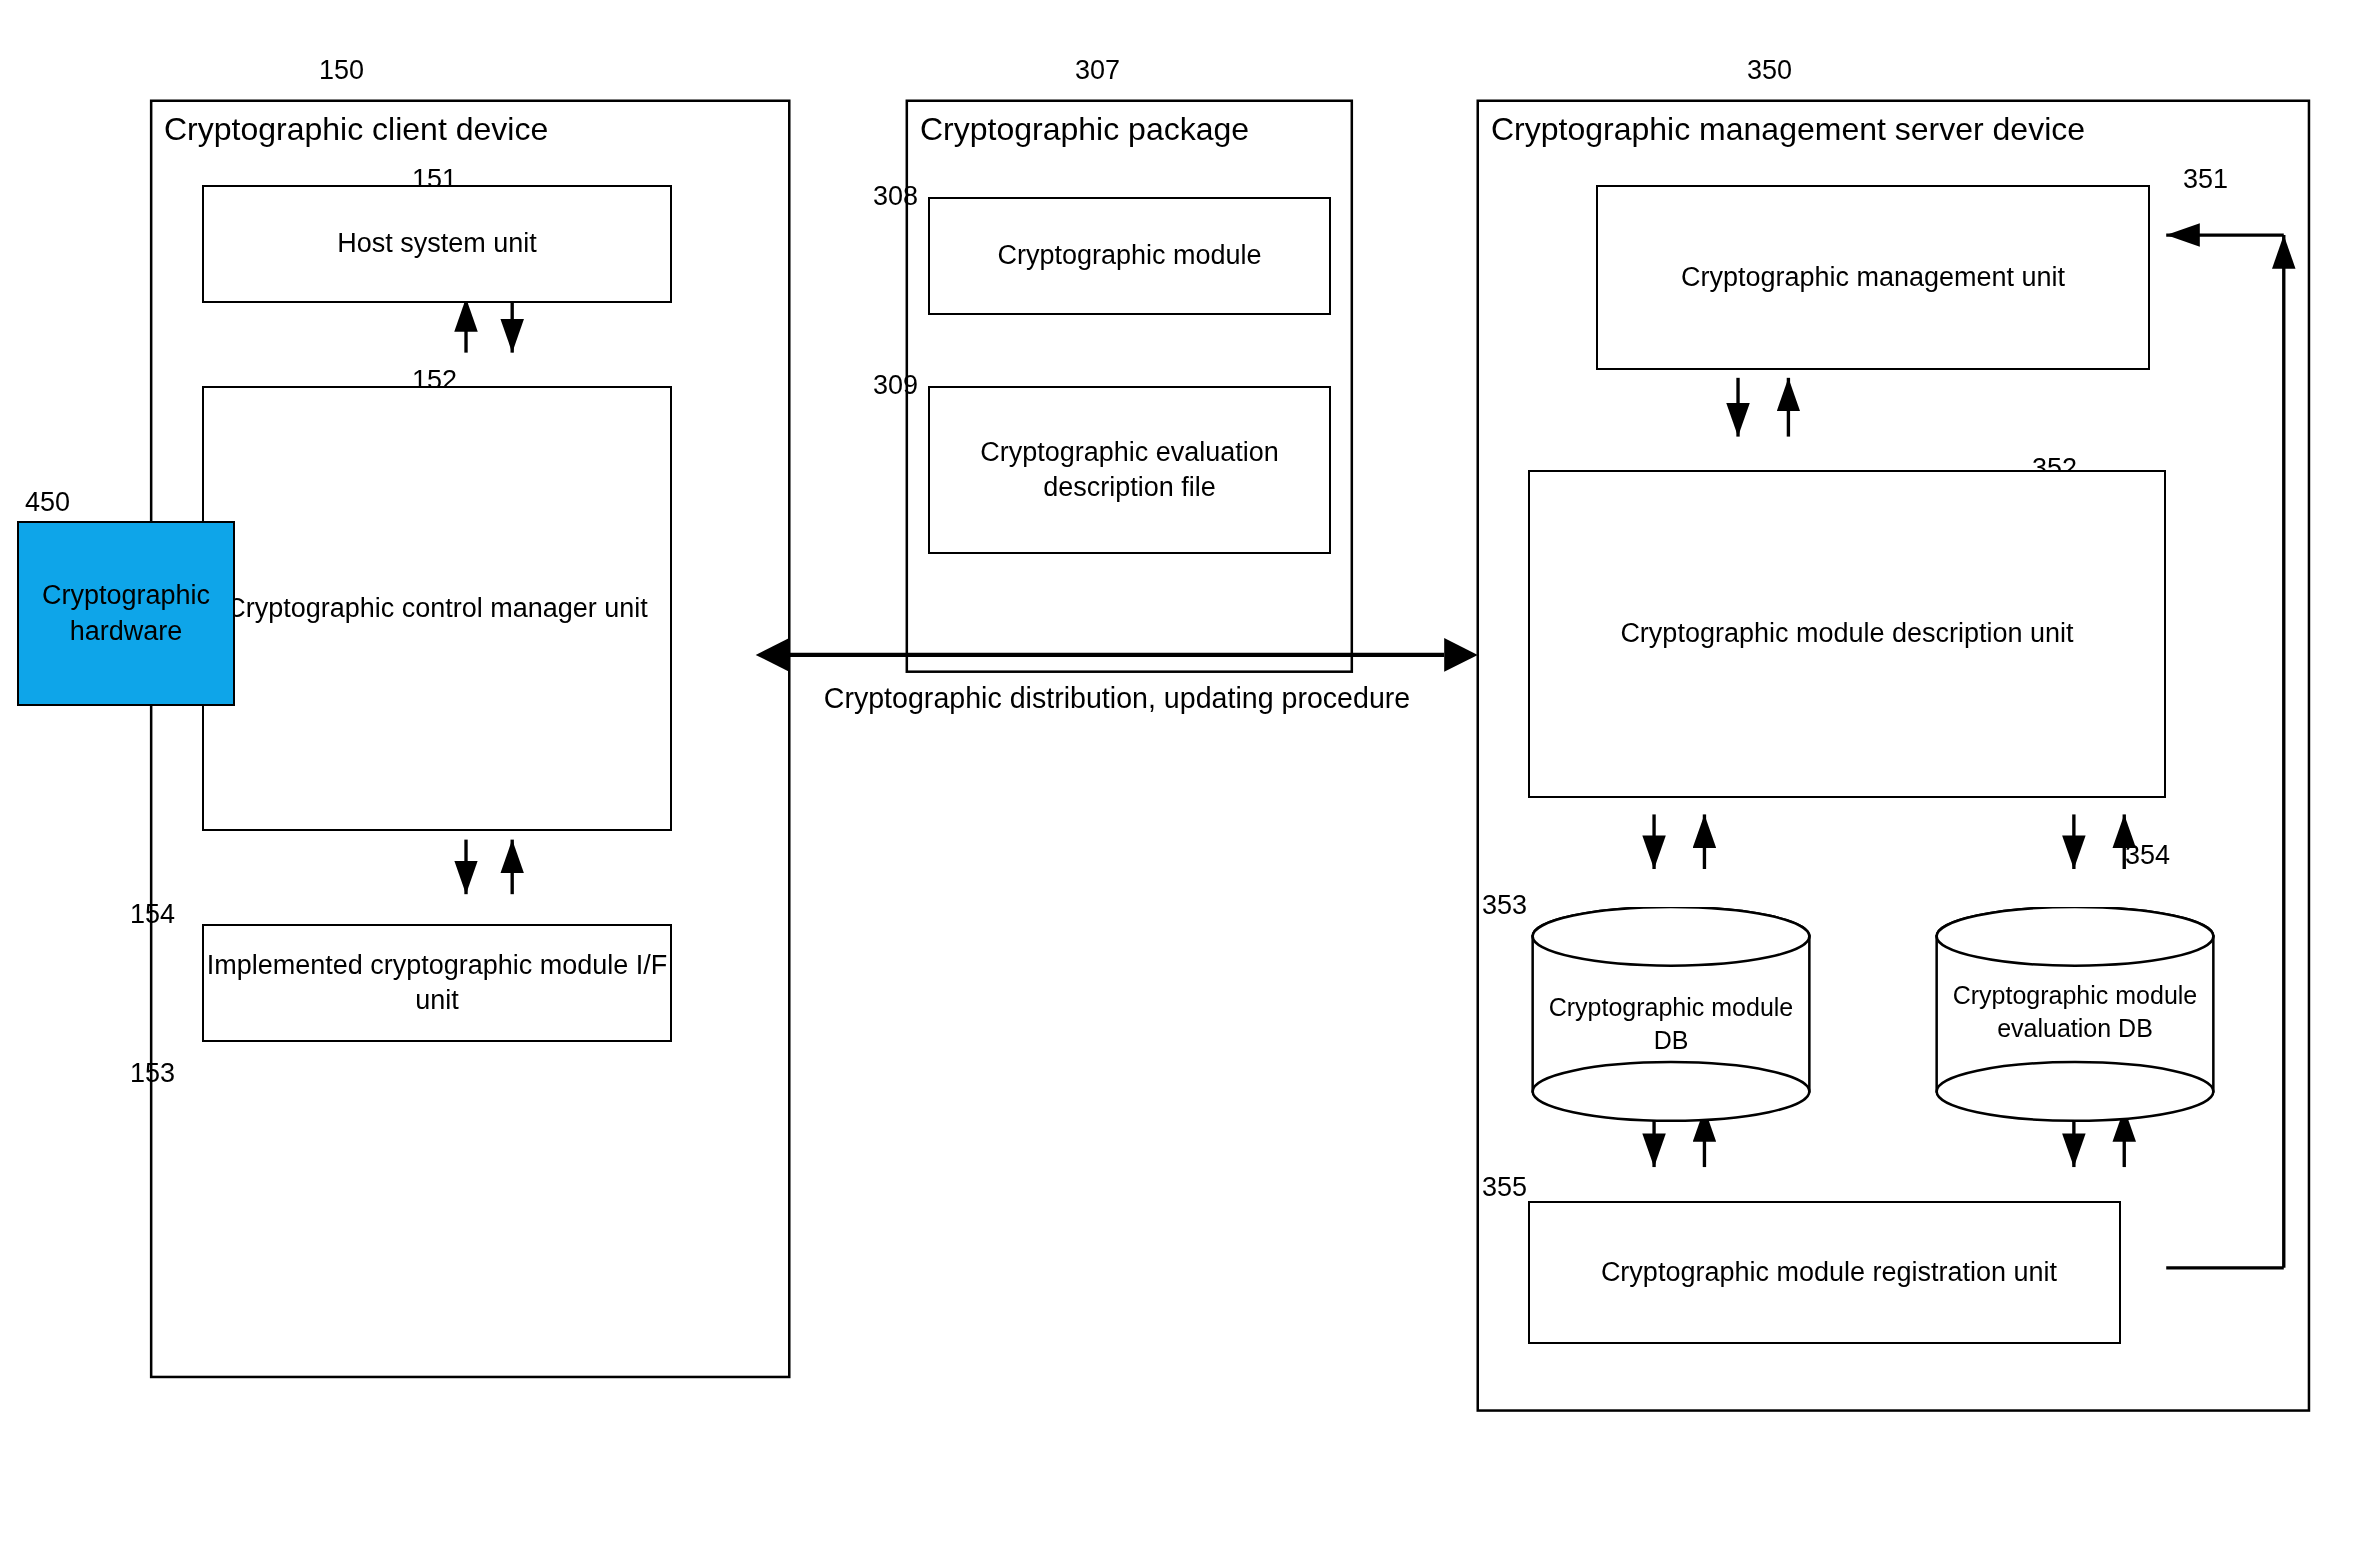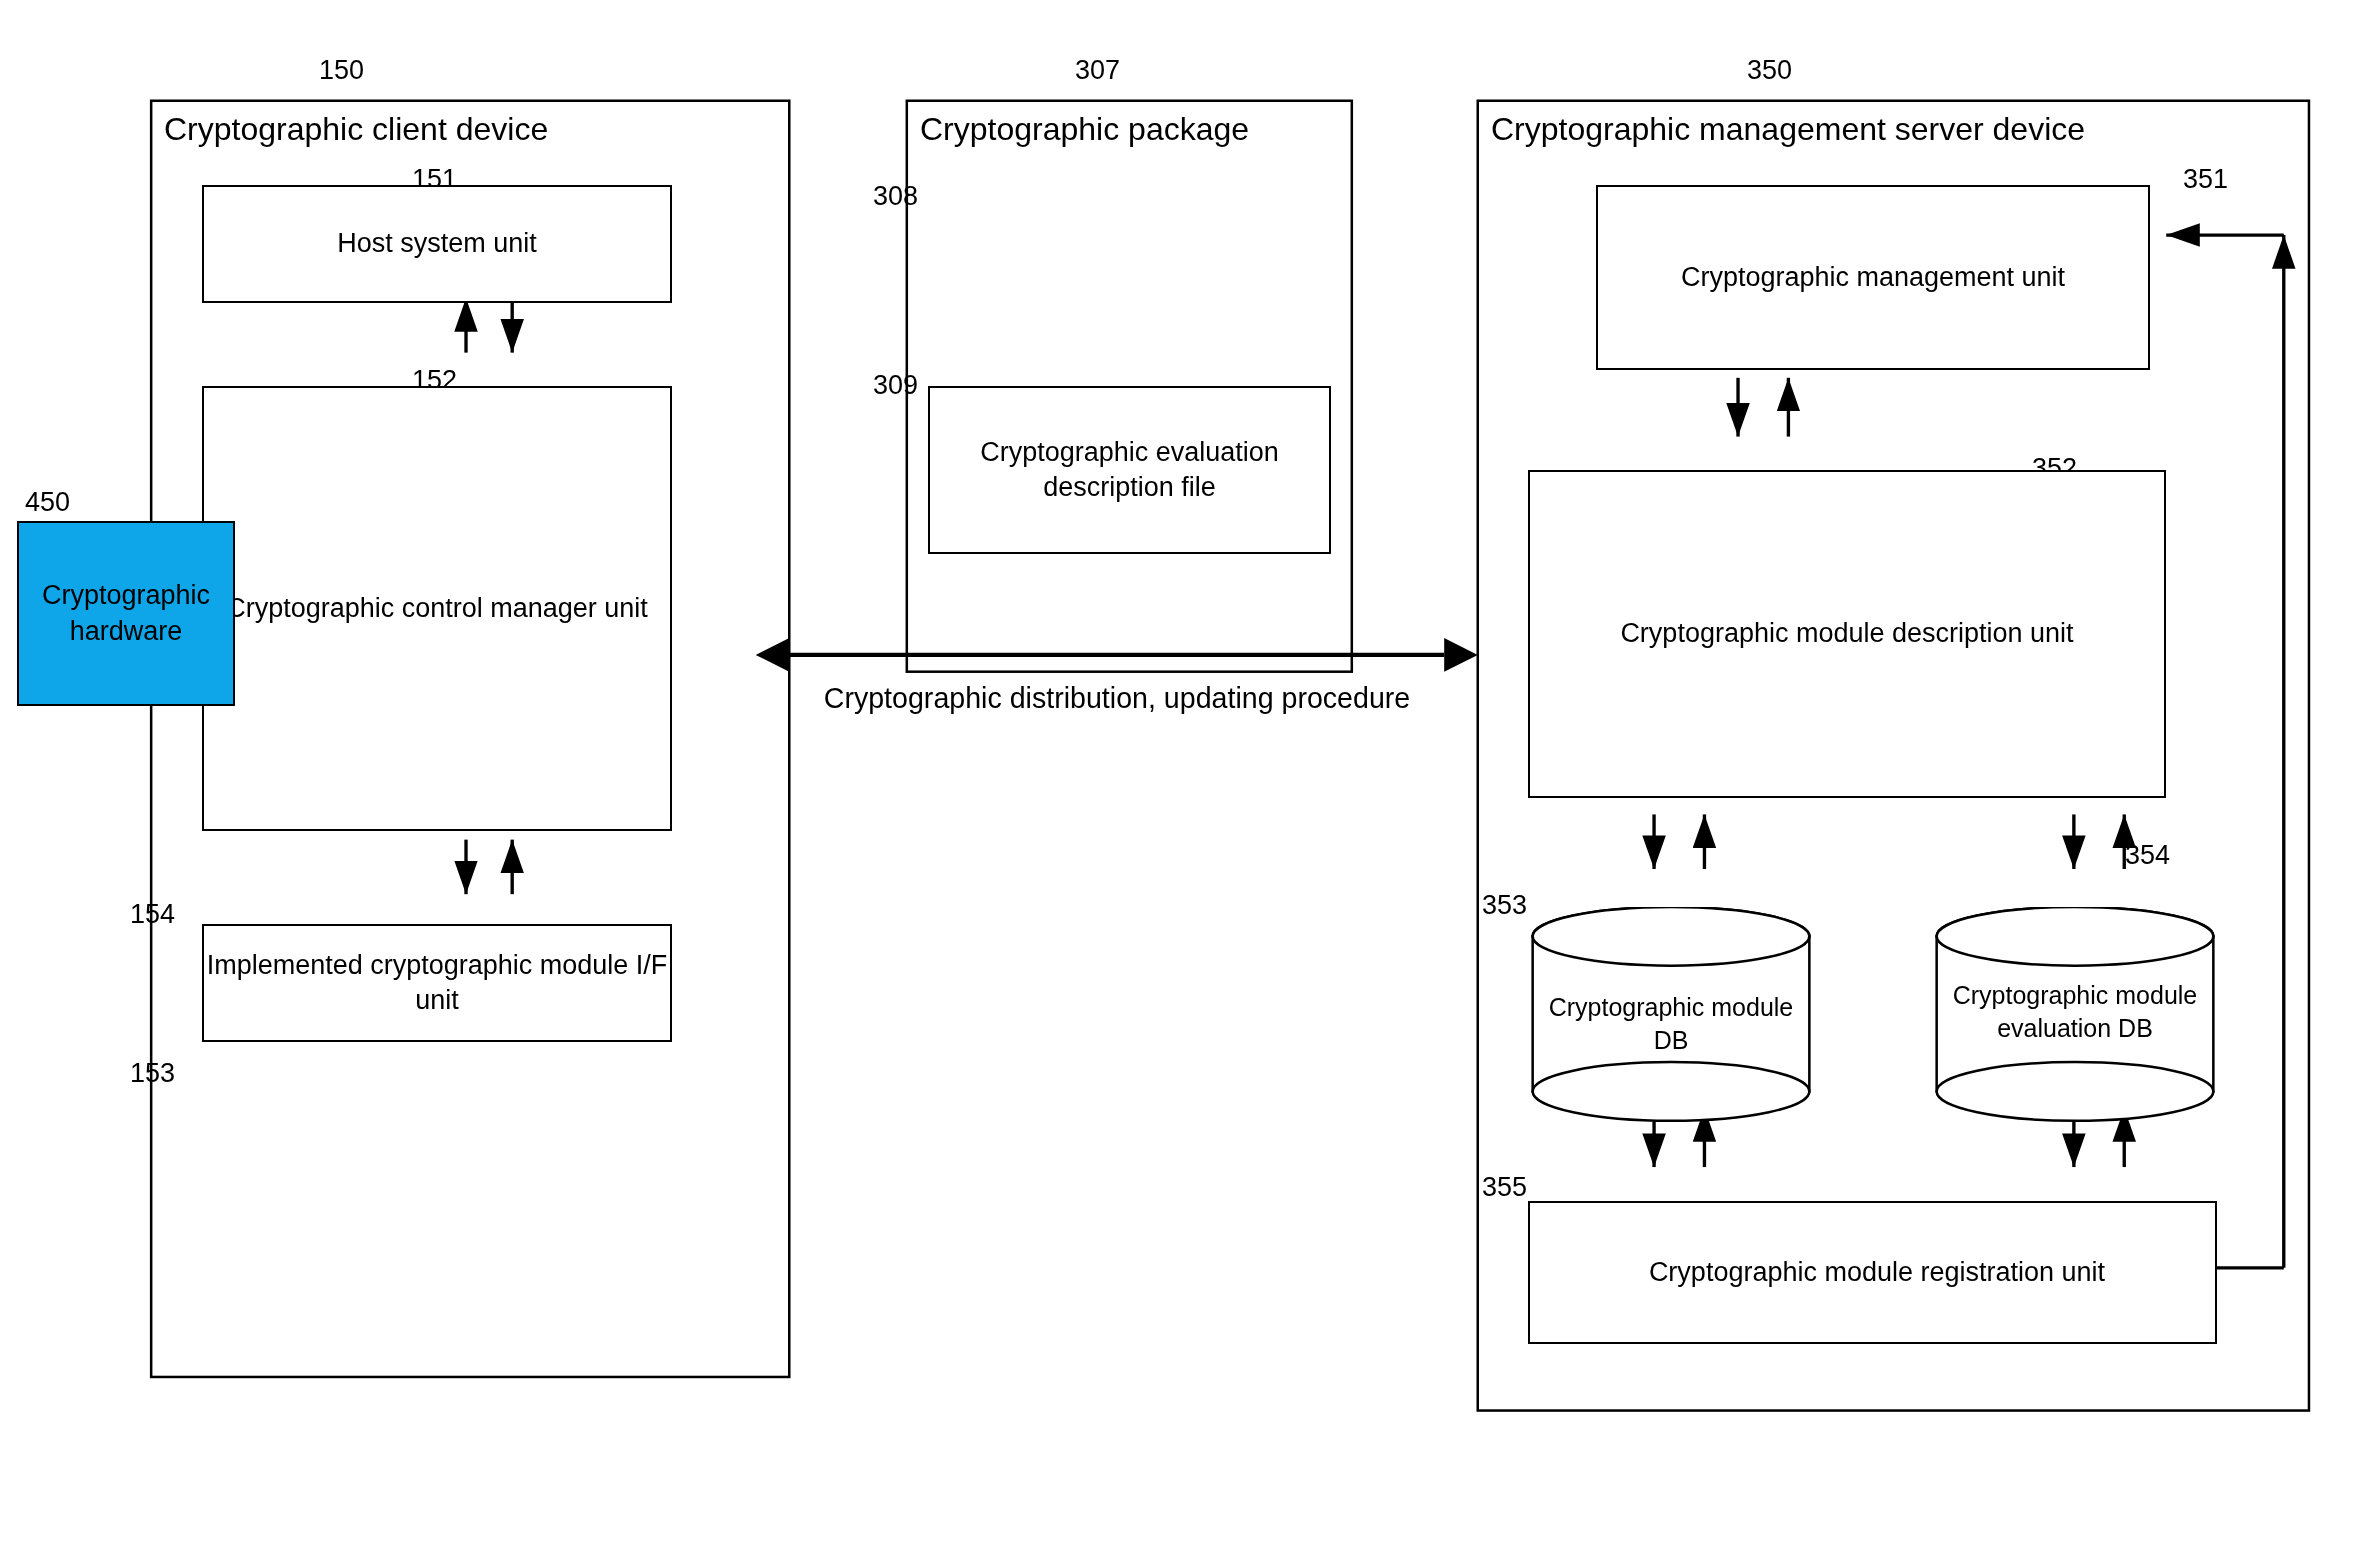--- a/index.html
+++ b/index.html
@@ -173,20 +173,23 @@
   <div class="box" style="top:521px; left:17px; width:218px; height:185px; font-size:27px;">
     <span>Cryptographic hardware</span>
   </div>
 
   <span class="label-ref" style="top:55px; left:1075px;">307</span>
 
   <span class="label-text" style="top:109px; left:920px; font-size:32px;">Cryptographic package</span>
 
   <span class="label-ref" style="top:181px; left:873px;">308</span>
 
+  <div class="box-inner" style="top:197px; left:928px; width:403px; height:118px;">
+    <span>Cryptographic module</span>
+  </div>
 
   <span class="label-ref" style="top:370px; left:873px;">309</span>
 
   <div class="box-inner" style="top:386px; left:928px; width:403px; height:168px;">
     <span>Cryptographic evaluation description file</span>
   </div>
 
   <span class="label-text" style="top:680px; left:823px; width:588px; text-align:center; font-size:28.6px;">Cryptographic distribution, updating procedure</span>
 
   <span class="label-ref" style="top:55px; left:1747px;">350</span>
@@ -224,18 +227,18 @@
       <ellipse cx="170" cy="35" rx="165" ry="35" fill="#fff" stroke="#000" stroke-width="3"></ellipse>
       <rect x="5" y="35" width="330" height="185" fill="#fff" stroke="#000" stroke-width="3"></rect>
       <ellipse cx="170" cy="220" rx="165" ry="35" fill="#fff" stroke="#000" stroke-width="3"></ellipse>
       <ellipse cx="170" cy="35" rx="165" ry="35" fill="#fff" stroke="#000" stroke-width="3"></ellipse>
     </svg>
     <span class="cylinder-text" style="position:absolute; top:55px; left:0; width:286px; text-align:center; font-size:25px; line-height:1.3;">Cryptographic module evaluation DB</span>
   </div>
 
   <span class="label-ref" style="top:1172px; left:1482px;">355</span>
 
-  <div class="box-inner" style="top:1201px; left:1528px; width:689px; height:143px;padding-left:9px;">
+  <div class="box-inner" style="top:1201px; left:1528px; width:593px; height:143px;padding-left:9px;">
     <span>Cryptographic module registration unit</span>
   </div>
 
 </div>
 
 
 </body></html>

